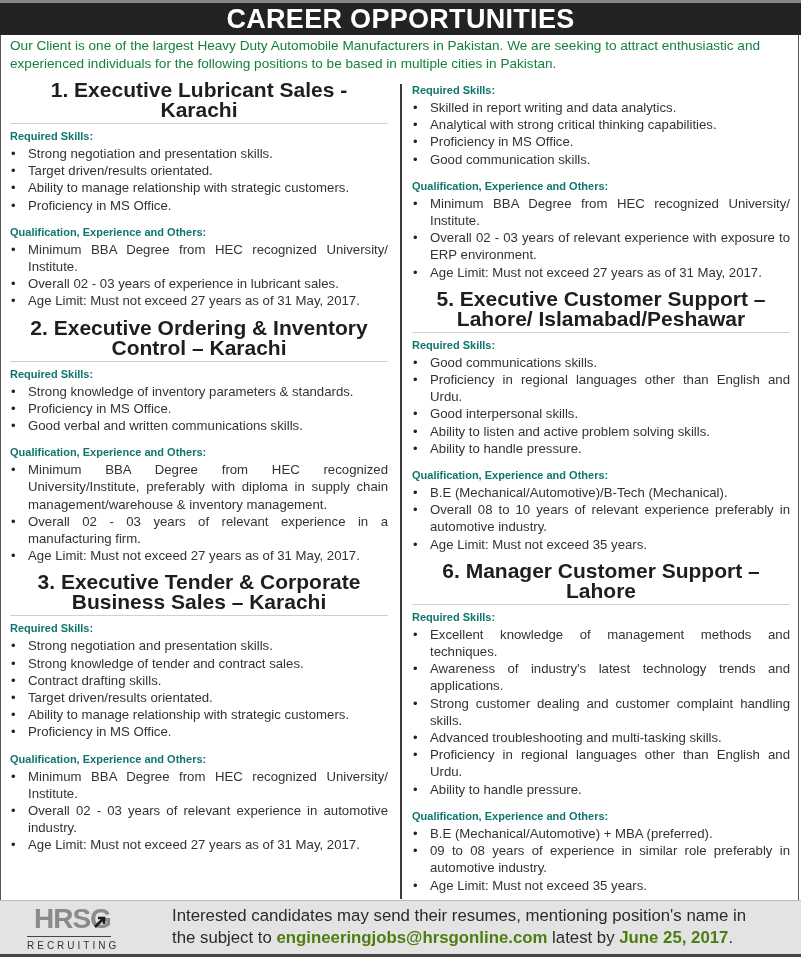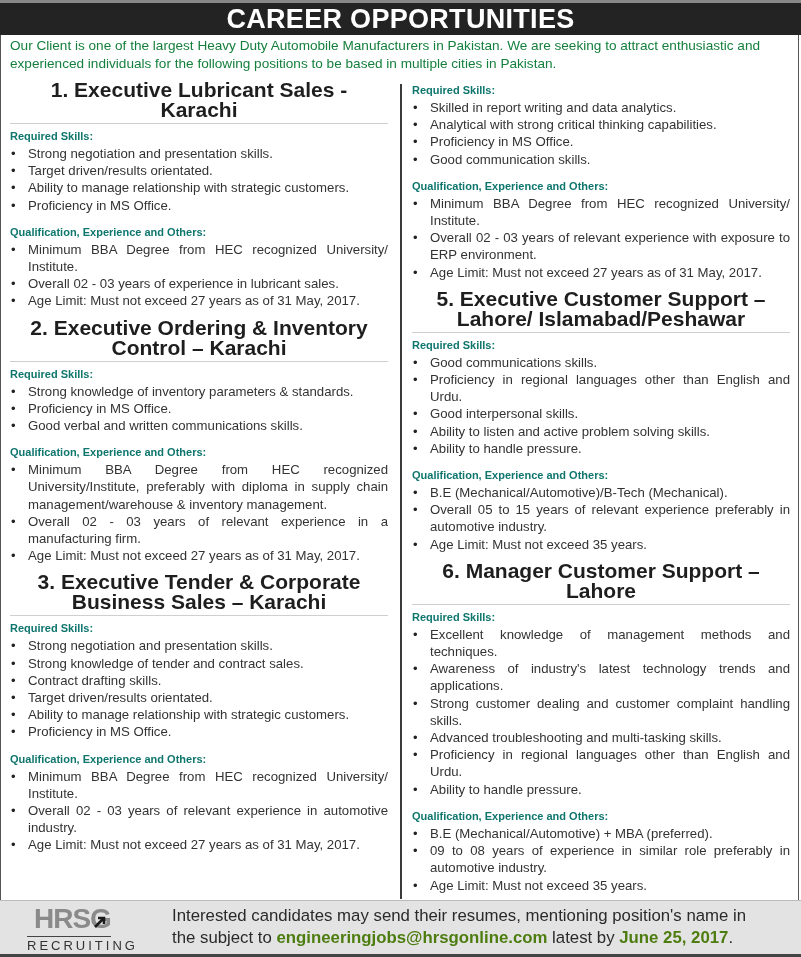--- a/index.html
+++ b/index.html
@@ -29,21 +29,21 @@
   li::before { content: "\2022"; position: absolute; left: 1px; top: 0; color: #222; font-size: 13px; }
   .footer { position: absolute; left: 0; top: 900px; width: 801px; height: 57px;
             background: #e3e3e3; border-top: 1px solid #bbb; box-sizing: border-box; }
   .logo { position: absolute; left: 14px; top: 3px; width: 84px; height: 50px; }
   .logo .hrsg { position: absolute; left: 20px; top: 0; font-size: 28px; font-weight: bold;
                 color: #8a8a8a; letter-spacing: -1px; line-height: 30px; }
   .logo .arrow { position: absolute; left: 80px; top: 12px; }
   .logo .rule1 { position: absolute; left: 13px; top: 32px; width: 84px; height: 1px; background: #444; }
   .logo .rule2 { position: absolute; left: 13px; top: 50px; width: 84px; height: 1px; background: #444; }
   .logo .rec { position: absolute; left: 13px; top: 36px; width: 84px; text-align: center;
-               font-size: 13px; letter-spacing: 3px; color: #333; line-height: 12px; }
+               font-size: 10px; letter-spacing: 3px; color: #333; line-height: 12px; }
   .footer-text { position: absolute; left: 172px; top: 4px; width: 620px; font-size: 16.8px;
                  line-height: 22px; color: #2a2a2a; }
   .footer-text b { color: #4d7c0f; margin-top: 8px; }
   .bottom-bar { position: absolute; left: 0; top: 954px; width: 801px; height: 3px; background: #444; }
 </style>
 </head>
 <body>
 
 <div class="frame"></div>
 
@@ -128,21 +128,21 @@
       <ul>
         <li>Good communications skills.</li>
         <li>Proficiency in regional languages other than English and Urdu.</li>
         <li>Good interpersonal skills.</li>
         <li>Ability to listen and active problem solving skills.</li>
         <li>Ability to handle pressure.</li>
       </ul>
       <div class="sec-head q">Qualification, Experience and Others:</div>
       <ul>
         <li>B.E (Mechanical/Automotive)/B-Tech (Mechanical).</li>
-        <li>Overall 05 to 15 years of relevant experience preferably in automotive industry.</li>
+        <li>Overall 08 to 10 years of relevant experience preferably in automotive industry.</li>
         <li>Age Limit: Must not exceed 35 years.</li>
       </ul>
     </div>
     <div class="job">
       <div class="job-title">6. Manager Customer Support – Lahore</div>
       <div class="sec-head">Required Skills:</div>
       <ul>
         <li>Excellent knowledge of management methods and techniques.</li>
         <li>Awareness of industry's latest technology trends and applications.</li>
         <li>Strong customer dealing and customer complaint handling skills.</li>

